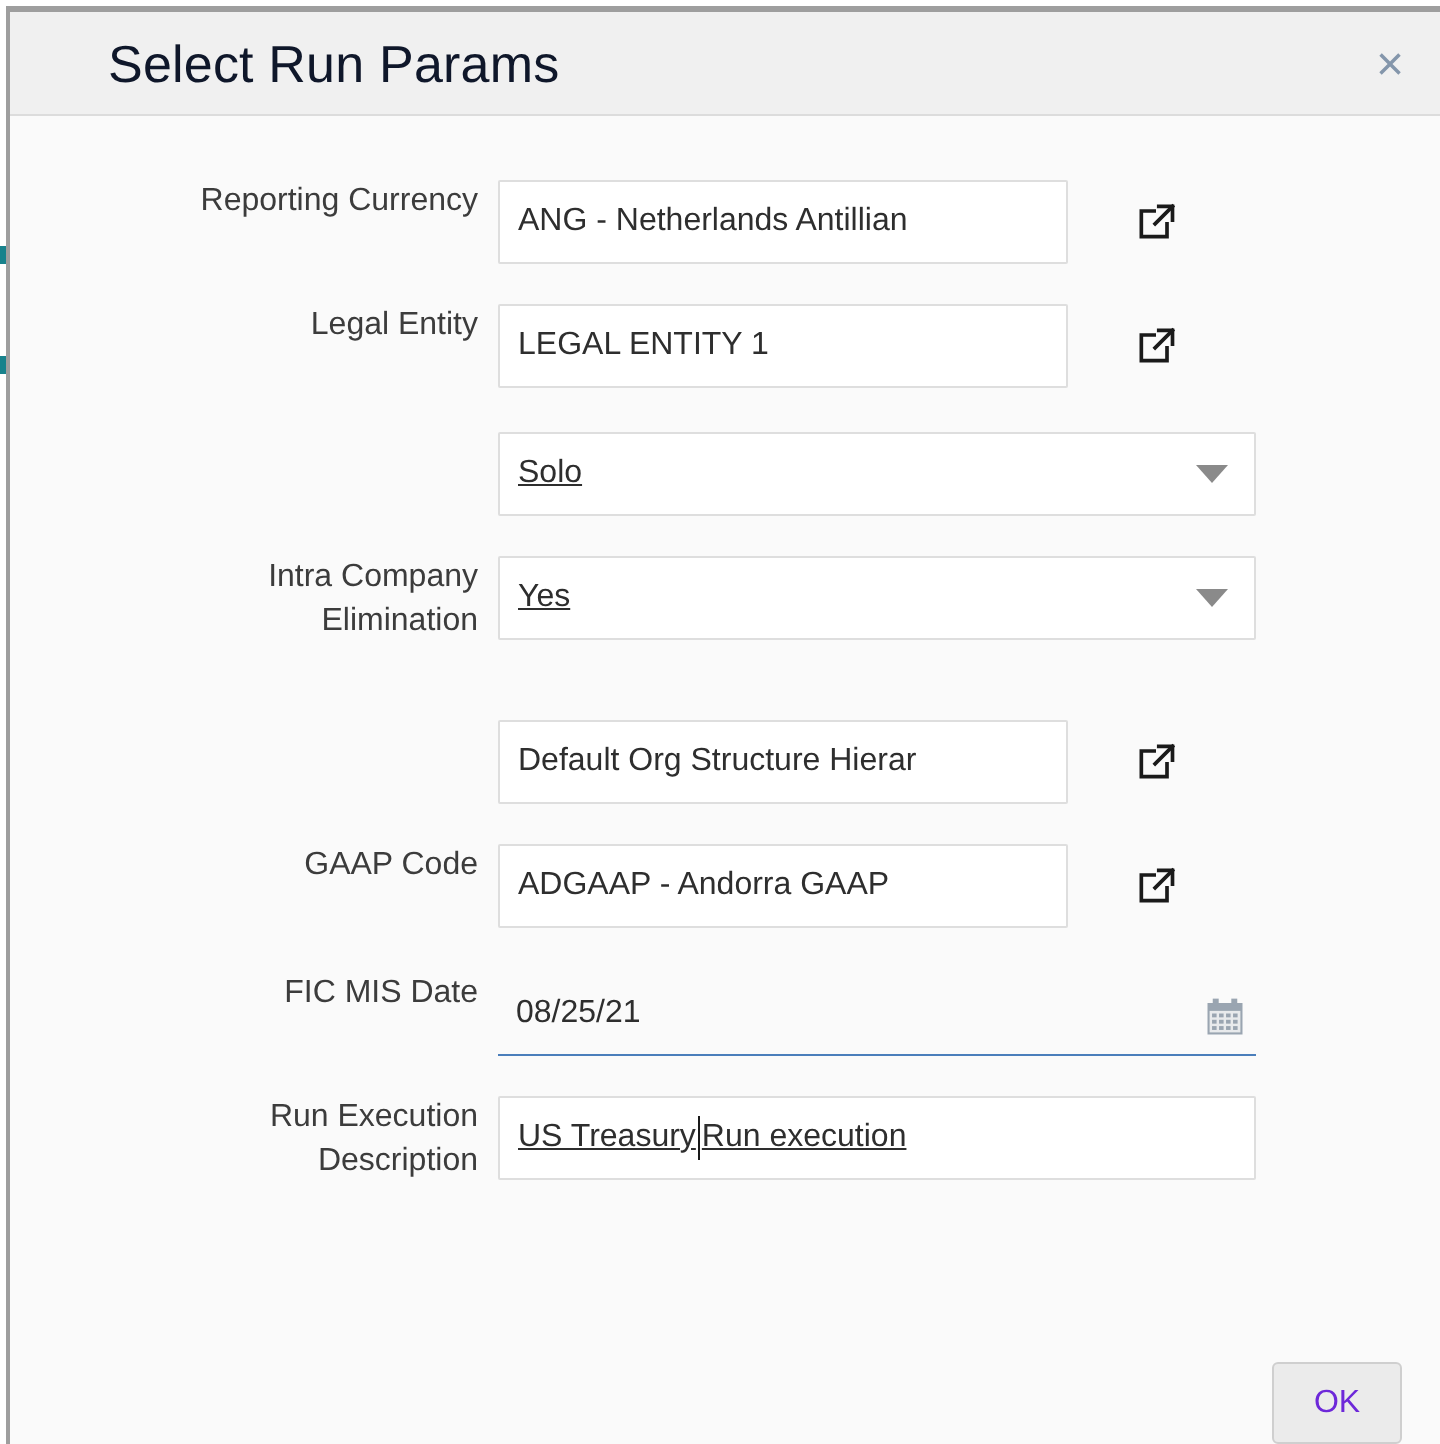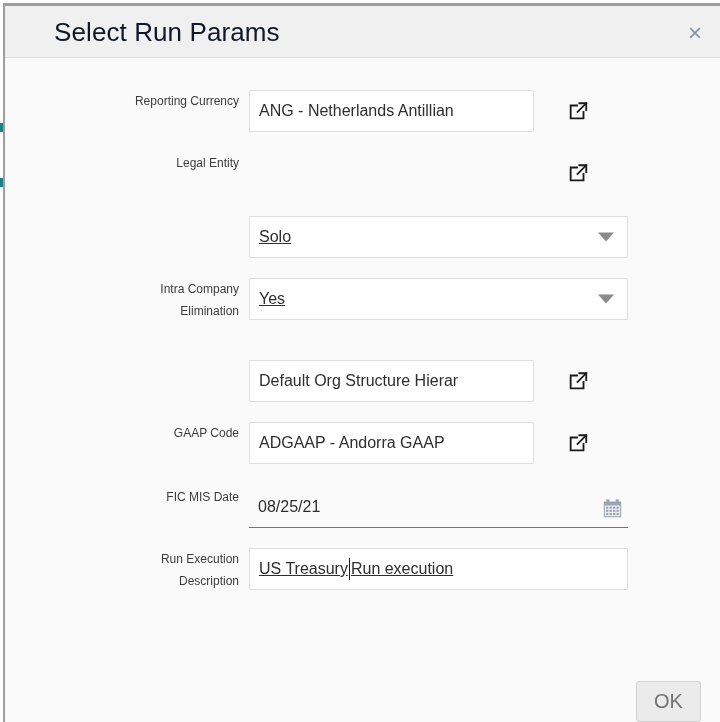--- a/index.html
+++ b/index.html
@@ -97,21 +97,21 @@
     width: 717px;
     height: 44px;
   }
 
   .field-label {
     position: absolute;
     left: 0;
     top: 0;
     width: 234px;
     text-align: right;
-    font-size: 12px;
+    font-size: 16px;
     color: #3c3c3c;
     line-height: 22px;
     white-space: nowrap;
   }
   .field-label .lbl-line2 {
     display: block;
     margin-left: 32px;
   }
 
   .field-input {
@@ -192,22 +192,22 @@
   }
   .ok-btn {
     position: absolute;
     left: 631px;
     top: 19px;
     width: 65px;
     height: 41px;
     background: #ebebeb;
     border: 1px solid #cfcfcf;
     border-radius: 3px;
-    font-size: 20px;
-    color: #737373;
+    font-size: 16px;
+    color: #6d28d9;
     cursor: pointer;
     font-family: "Liberation Sans", sans-serif;
     display: flex;
     align-items: center;
     justify-content: center;
     padding: 0;
   }
 </style>
 </head>
 <body>
@@ -233,20 +233,21 @@
         <svg width="22" height="22" viewBox="0 0 24 24" fill="none" stroke="#1a1a1a" stroke-width="2" stroke-linecap="square">
           <path d="M18 13v7H4V6h7"></path>
           <path d="M13.5 3.5H21v7.5"></path>
           <path d="M21 3.5L11.5 13"></path>
         </svg>
       </button>
     </div>
 
     <div class="field-row" style="top:94px;">
       <div class="field-label">Legal Entity</div>
+      <div class="field-input w-lov">LEGAL ENTITY 1</div>
       <button class="icon-btn icon-external">
         <svg width="22" height="22" viewBox="0 0 24 24" fill="none" stroke="#1a1a1a" stroke-width="2" stroke-linecap="square">
           <path d="M18 13v7H4V6h7"></path>
           <path d="M13.5 3.5H21v7.5"></path>
           <path d="M21 3.5L11.5 13"></path>
         </svg>
       </button>
     </div>
 
     <div class="field-row" style="top:158px;">

